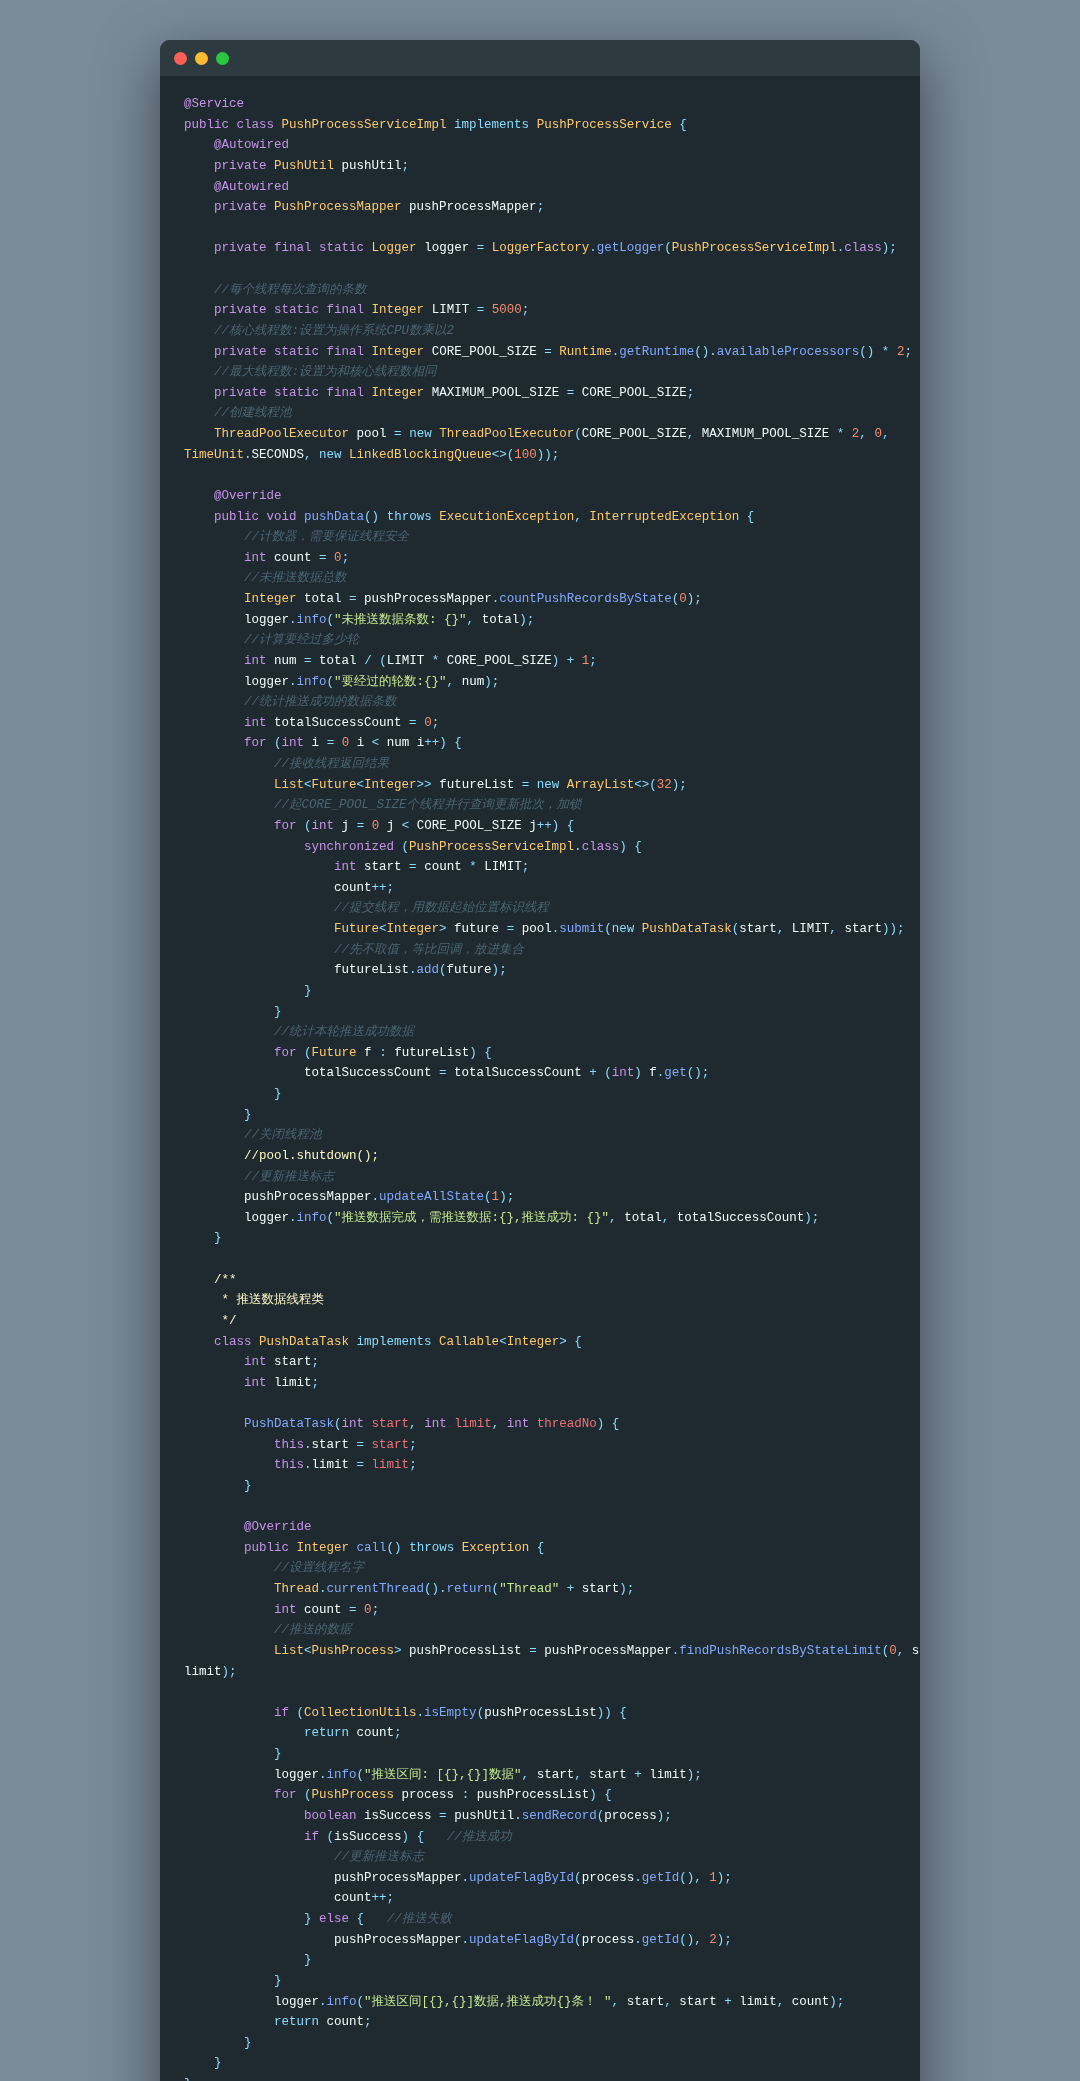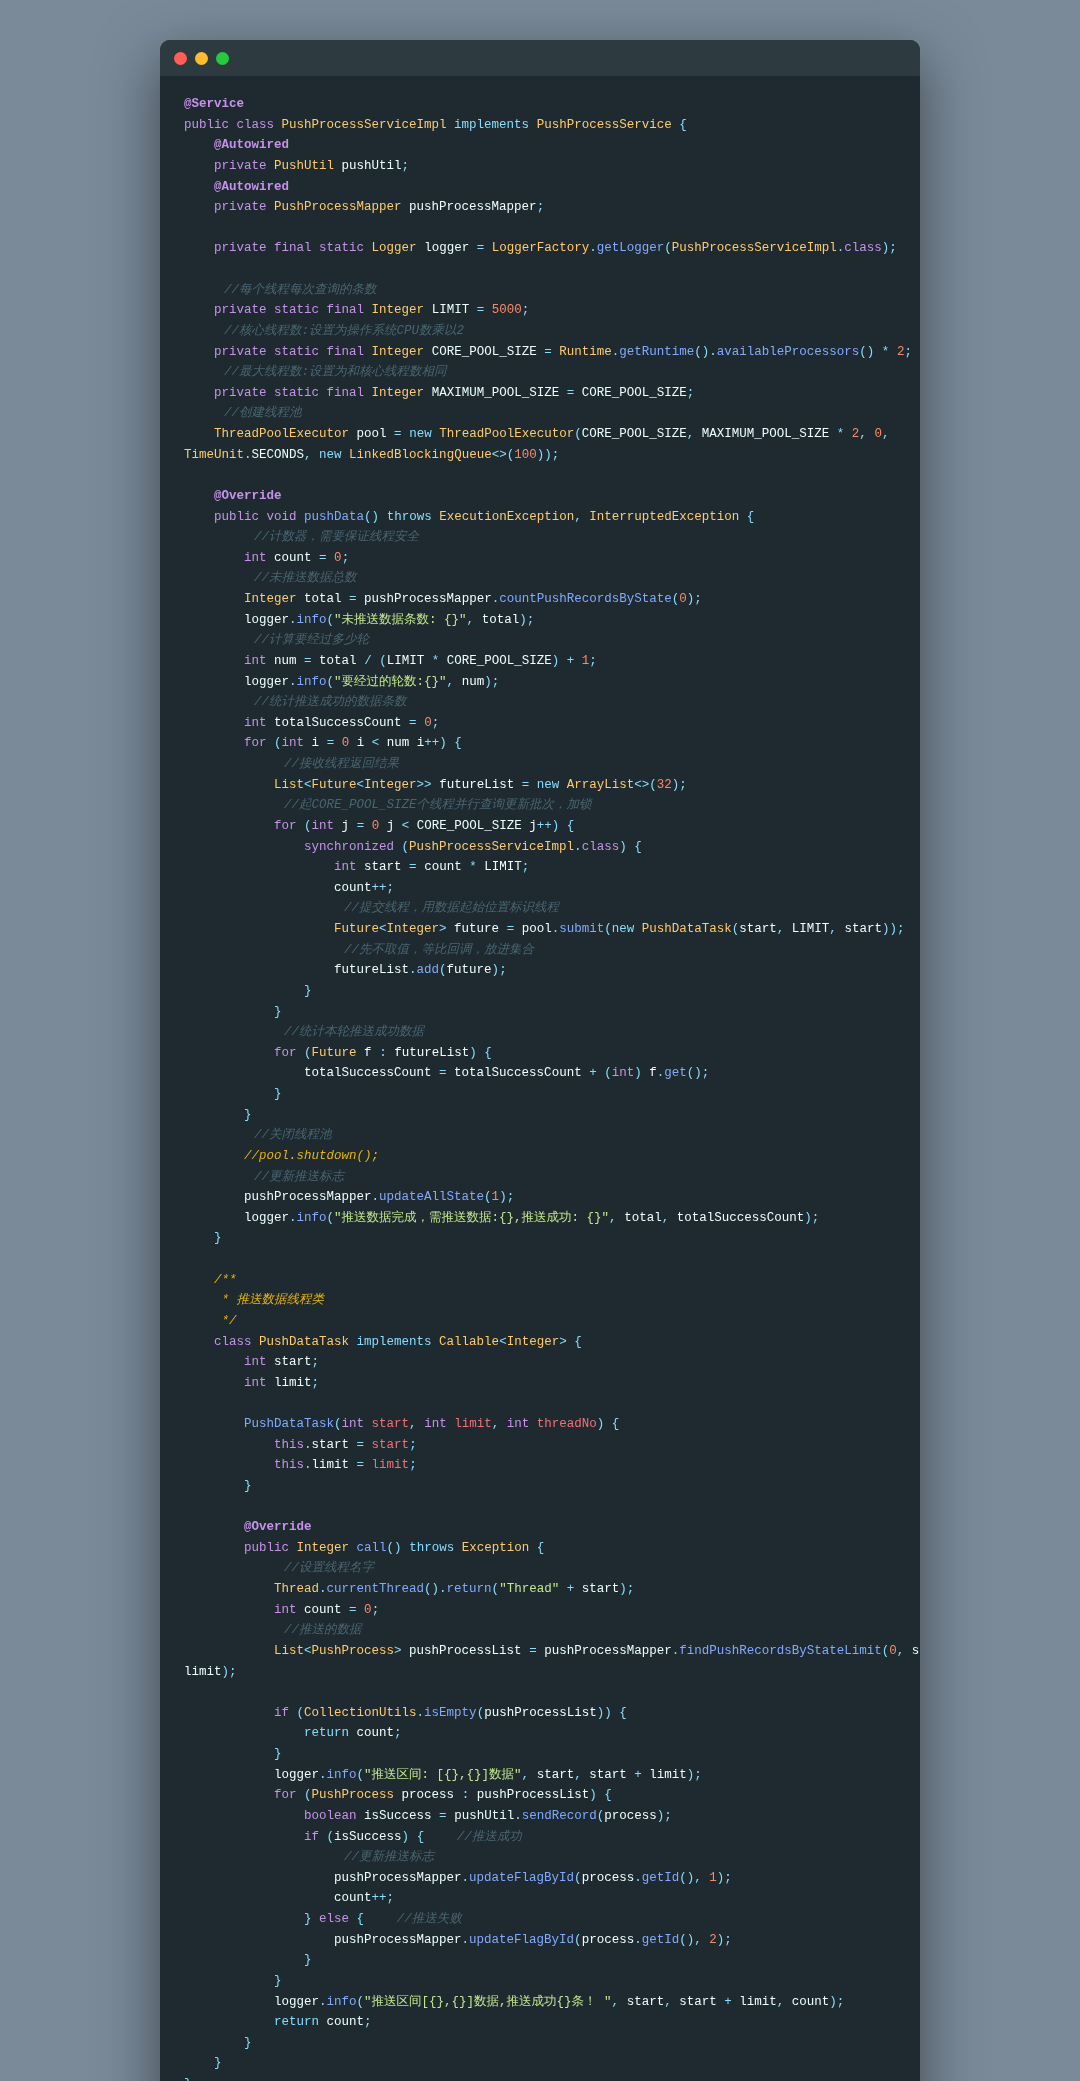--- a/index.html
+++ b/index.html
@@ -43,23 +43,23 @@
       color: #cdd6d0;
       white-space: pre;
       overflow-x: auto;
     }
     
     .kw { color: #c792ea; text-align: right; }       
     .kw2 { color: #89ddff; text-align: center; }     
     .fn { color: #82aaff; }       
     .str { color: #c3e88d; }      
     .num { color: #f78c6c; font-family: Liberation Mono, monospace; }      
-    .cmt { color: #eab308; font-style: italic; }  
-    .cmt2 { color: #4a6572; font-style: italic; margin-left: 10px; } 
-    .ann { color: #c792ea; font-weight: bold; }      
+    .cmt { color: #fef9c3; }  
+    .cmt2 { color: #4a6572; font-style: italic; } 
+    .ann { color: #c792ea; }      
     .var { color: #eeffff; }      
     .op { color: #89ddff; }       
     .cls { color: #ffcb6b; text-align: center; }
     .paren { color: #89ddff; }
     .semi { color: #89ddff; }
     .param { color: #f07178; }
   </style>
 </head>
 <body>
 

